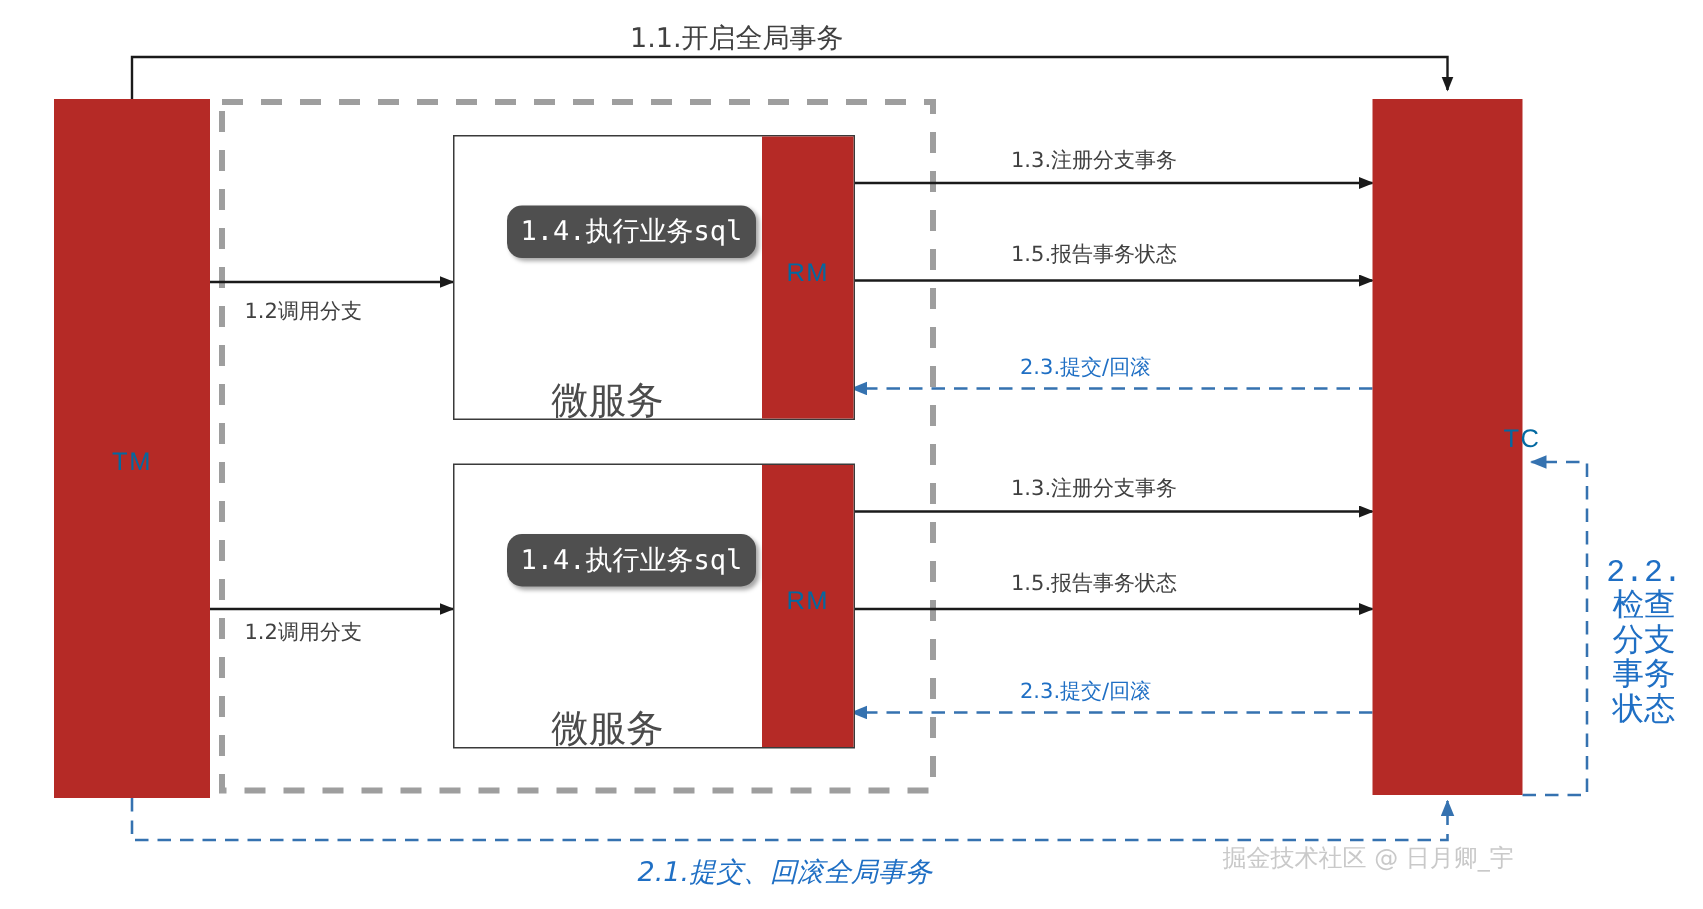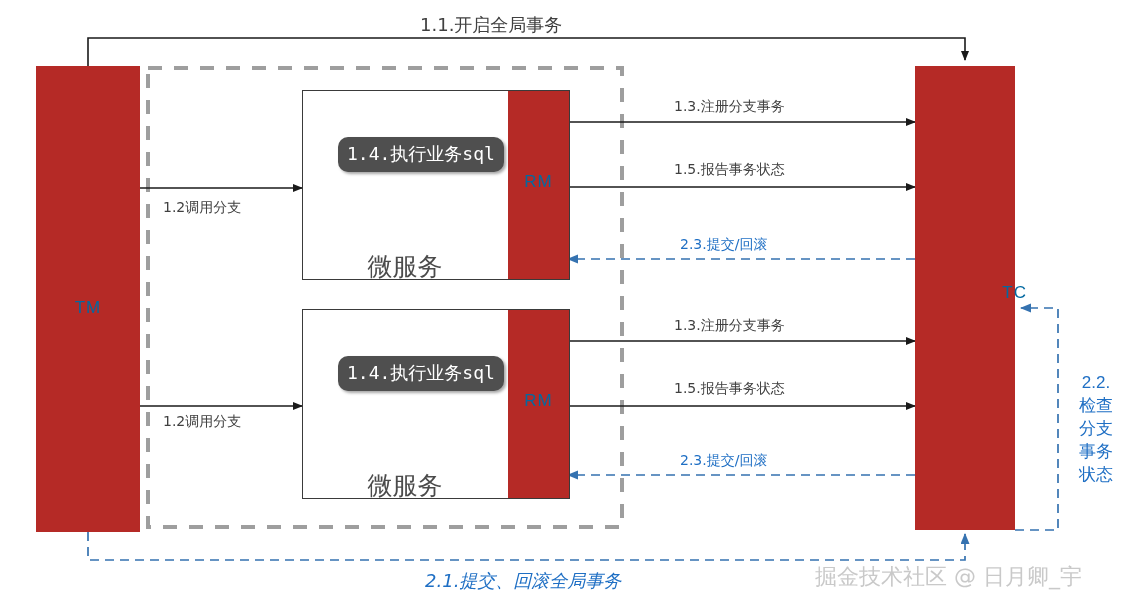--- a/index.html
+++ b/index.html
@@ -18,24 +18,24 @@
   .sqlchip{position:absolute;background:#4f4f4f;color:#ffffff;font-size:18px;
            padding:5px 9px 6px 9px;white-space:nowrap;
            font-family:"DejaVu Sans Mono","Liberation Mono",monospace;
            box-shadow:2px 2px 3px rgba(0,0,0,.35);border-radius:10px;}
 
   .lbl{position:absolute;white-space:nowrap;font-size:14px;color:#404040;
        font-family:"DejaVu Sans",sans-serif;}
   .lbl.blue{color:#1f6fc4;}
   .lbl.big{font-size:18px;}
 
-  .vstack{position:absolute;color:#1f6fc4;font-size:17px;line-height:23px;
-          text-align:center;white-space:pre;font-family:Liberation Sans, sans-serif;}
+  .vstack{position:absolute;color:#1f6fc4;font-size:21px;line-height:23px;
+          text-align:center;white-space:pre;font-family:Liberation Mono, monospace;}
 
-  .watermark{position:absolute;color:#c9c9c9;font-size:22px;white-space:nowrap;
+  .watermark{position:absolute;color:#c9c9c9;font-size:16px;white-space:nowrap;
              font-family:"DejaVu Sans",sans-serif;}
 </style>
 </head>
 <body>
 
 <div id="stage">
 
   <svg class="layer" viewBox="0 0 1135 606">
     <defs>
       <marker id="arrowBlack" markerWidth="10" markerHeight="10" refX="9" refY="4" orient="auto" markerUnits="userSpaceOnUse">

